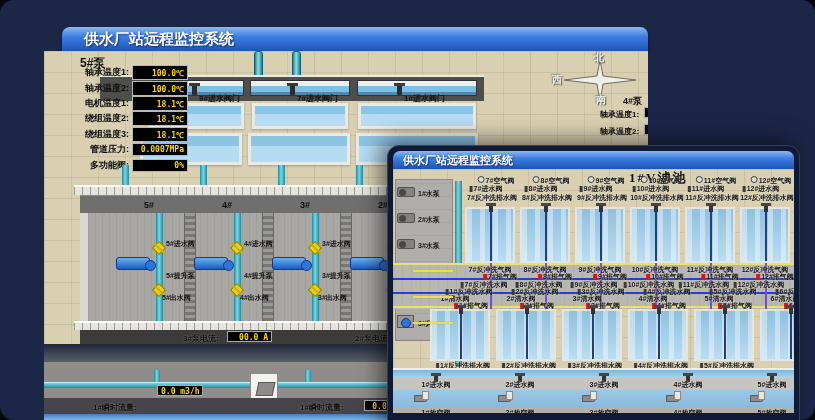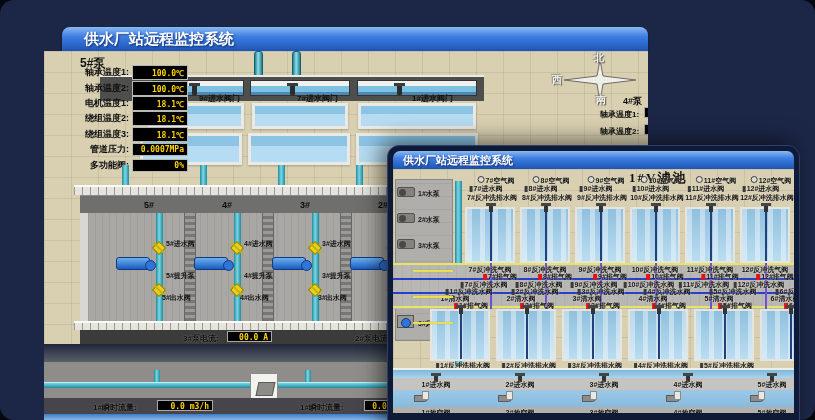--- a/index.html
+++ b/index.html
@@ -103,21 +103,21 @@
 
       <div class="intake-band" id="intake-band">
           <div class="chan" style="left: 52px; width: 92px;"></div>
           <div class="vpost" style="left: 92px;"></div>
           <div class="vlabel" style="left: 99px;">9#进水阀门</div>
           <div class="chan" style="left: 150px; width: 100px;"></div>
           <div class="vpost" style="left: 190px;"></div>
           <div class="vlabel" style="left: 197px;">7#进水阀门</div>
           <div class="chan" style="left: 257px; width: 120px;"></div>
           <div class="vpost" style="left: 297px;"></div>
-          <div class="vlabel" style="left: 304px; margin-left: 8px;">1#进水阀门</div>
+          <div class="vlabel" style="left: 304px;">1#进水阀门</div>
         </div>
       <div id="basins">
           <div class="basin" style="left: 104px; top: 52px; width: 96px; height: 26px;"></div>
           <div class="basin" style="left: 208px; top: 52px; width: 96px; height: 26px;"></div>
           <div class="basin" style="left: 314px; top: 52px; width: 118px; height: 26px;"></div>
           <div class="basin" style="left: 96px; top: 82px; width: 102px; height: 32px;"></div>
           <div class="basin" style="left: 204px; top: 82px; width: 102px; height: 32px;"></div>
           <div class="basin" style="left: 312px; top: 82px; width: 122px; height: 32px;"></div>
         </div>
 
@@ -230,21 +230,21 @@
         <div class="hpipe"></div>
         <div class="stub" style="left:110px;"></div>
         <div class="stub" style="left:261px;"></div>
       </div>
       <div class="cabinet"></div>
       <div class="pedestal"></div>
 
       <div class="flow-strip"></div>
       <div id="flow-readings">
           <div class="cur-lbl" style="left: 49px; top: 351px; position: absolute;">1#瞬时流量:</div>
-          <div class="vbox" style="left: 113px; top: 349px; width: 56px; height: 11px;">0.0 m3/h</div>
+          <div class="vbox" style="left: 113px; top: 334px; width: 46px; height: 11px;">0.0 m3/h</div>
           <div class="cur-lbl" style="left: 256px; top: 351px; position: absolute;">1#瞬时流量:</div>
           <div class="vbox" style="left: 320px; top: 349px; width: 46px; height: 11px;">0.0 m3/</div>
         </div>
       <div class="blue-strip"></div>
     </div>
   </div>
 
   <div class="win fw">
     <div class="fw-inner">
       <div class="titlebar">

